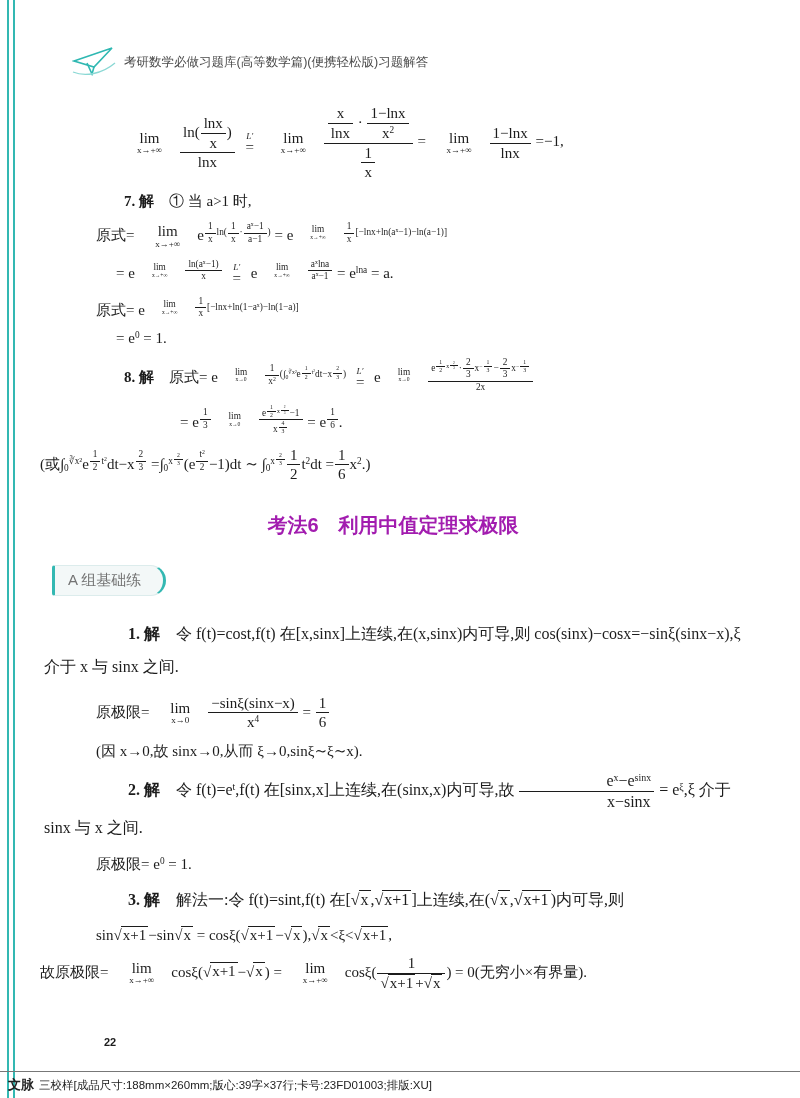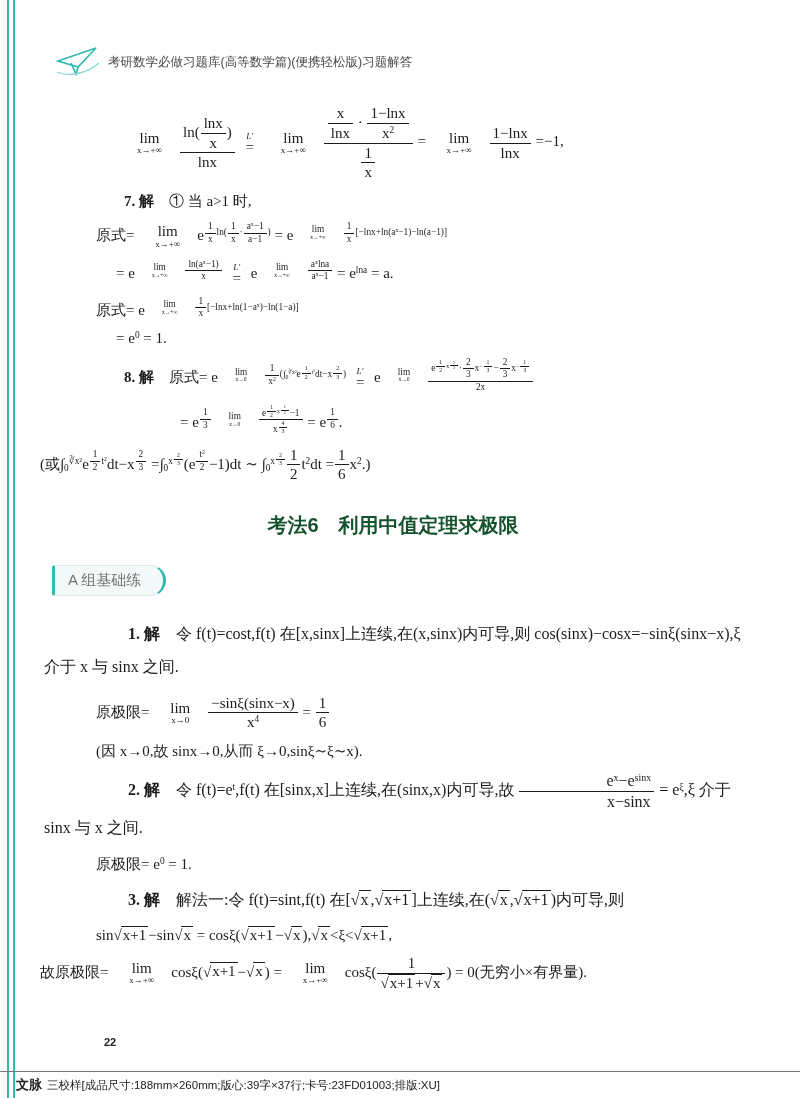--- a/index.html
+++ b/index.html
@@ -4,21 +4,21 @@
 <style>
   html,body{margin:0;padding:0;}
   body{
     width:800px;height:1098px;position:relative;background:#ffffff;
     font-family:"Liberation Serif","DejaVu Serif",serif;color:#1c1c1c;overflow:hidden;
   }
   
   .left-rule{position:absolute;left:7px;top:0;bottom:0;width:4px;
     border-left:2px solid #33b8b2;border-right:2px solid #33b8b2;}
 
-  .page-header{position:absolute;top:46px;left:56px;right:56px;display:flex;align-items:center;gap:8px;
+  .page-header{position:absolute;top:46px;left:72px;right:56px;display:flex;align-items:center;gap:8px;
     font-family:"Liberation Sans","DejaVu Sans",sans-serif;font-size:12.5px;color:#4a4a4a;}
   .logo{flex:0 0 auto;}
 
   main{position:absolute;top:94px;left:40px;width:706px;}
 
   .line{margin:10px 0;white-space:nowrap;font-size:15px;}
   .para{margin:10px 4px;font-size:16px;line-height:2.05;text-indent:84px;}
   .ml56{margin-left:56px}.ml76{margin-left:76px}.ml80{margin-left:80px}
   .ml84{margin-left:84px}.ml140{margin-left:140px}
 
@@ -32,33 +32,33 @@
   sup.msup{font-size:0.62em;vertical-align:0.5em;line-height:1;}
   sub.msub{font-size:0.62em;vertical-align:-0.3em;line-height:1;}
   .msqrt{white-space:nowrap;}
   .msqrt>.rad{letter-spacing:-1px;}
   .msqrt>.radicand{border-top:1px solid currentColor;padding:0 2px;}
   .meq{display:inline-flex;flex-direction:column;align-items:center;vertical-align:middle;margin:0 6px;}
   .meq>.eqtop{font-size:0.6em;line-height:1;font-style:italic;}
   .meq>.eqbot{line-height:0.9;}
 
   .section-heading{text-align:center;font-weight:bold;font-size:20px;margin:28px 0 22px;
-    font-family:"Liberation Sans","DejaVu Sans",sans-serif;color:#14532d;}
+    font-family:"Liberation Sans","DejaVu Sans",sans-serif;color:#a21caf;}
 
   .practice-badge{display:inline-block;margin:4px 0 12px 12px;padding:5px 22px 5px 13px;
     background:#f3f8f8;border:1px solid #dcecec;border-left:3px solid #33b8b2;border-right:3px solid #33b8b2;
     border-radius:3px 16px 16px 3px;font-family:"Liberation Sans","DejaVu Sans",sans-serif;font-size:15px;color:#737373;}
 
   .page-number{position:absolute;left:104px;bottom:50px;font-weight:bold;font-size:11px;
     font-family:"Liberation Sans","DejaVu Sans",sans-serif;}
 
   .page-footer{position:absolute;left:0;right:0;bottom:4px;border-top:1px solid #777;
     padding:4px 10px 0 8px;font-size:11.5px;font-family:"Liberation Sans","DejaVu Sans",sans-serif;
     color:#222;display:flex;gap:5px;align-items:baseline;}
-  .footer-brand{font-weight:bold;font-size:13px;padding-left:8px;}
+  .footer-brand{font-weight:bold;font-size:13px;}
 </style>
 </head>
 <body>
 
 <div class="left-rule"></div>
 
 <header class="page-header">
   <span class="logo">
     <svg width="44" height="30" viewBox="0 0 44 30">
       <path d="M2 15 L40 2 L22 21 Z" fill="none" stroke="#2fb8b2" stroke-width="1.6"></path>

